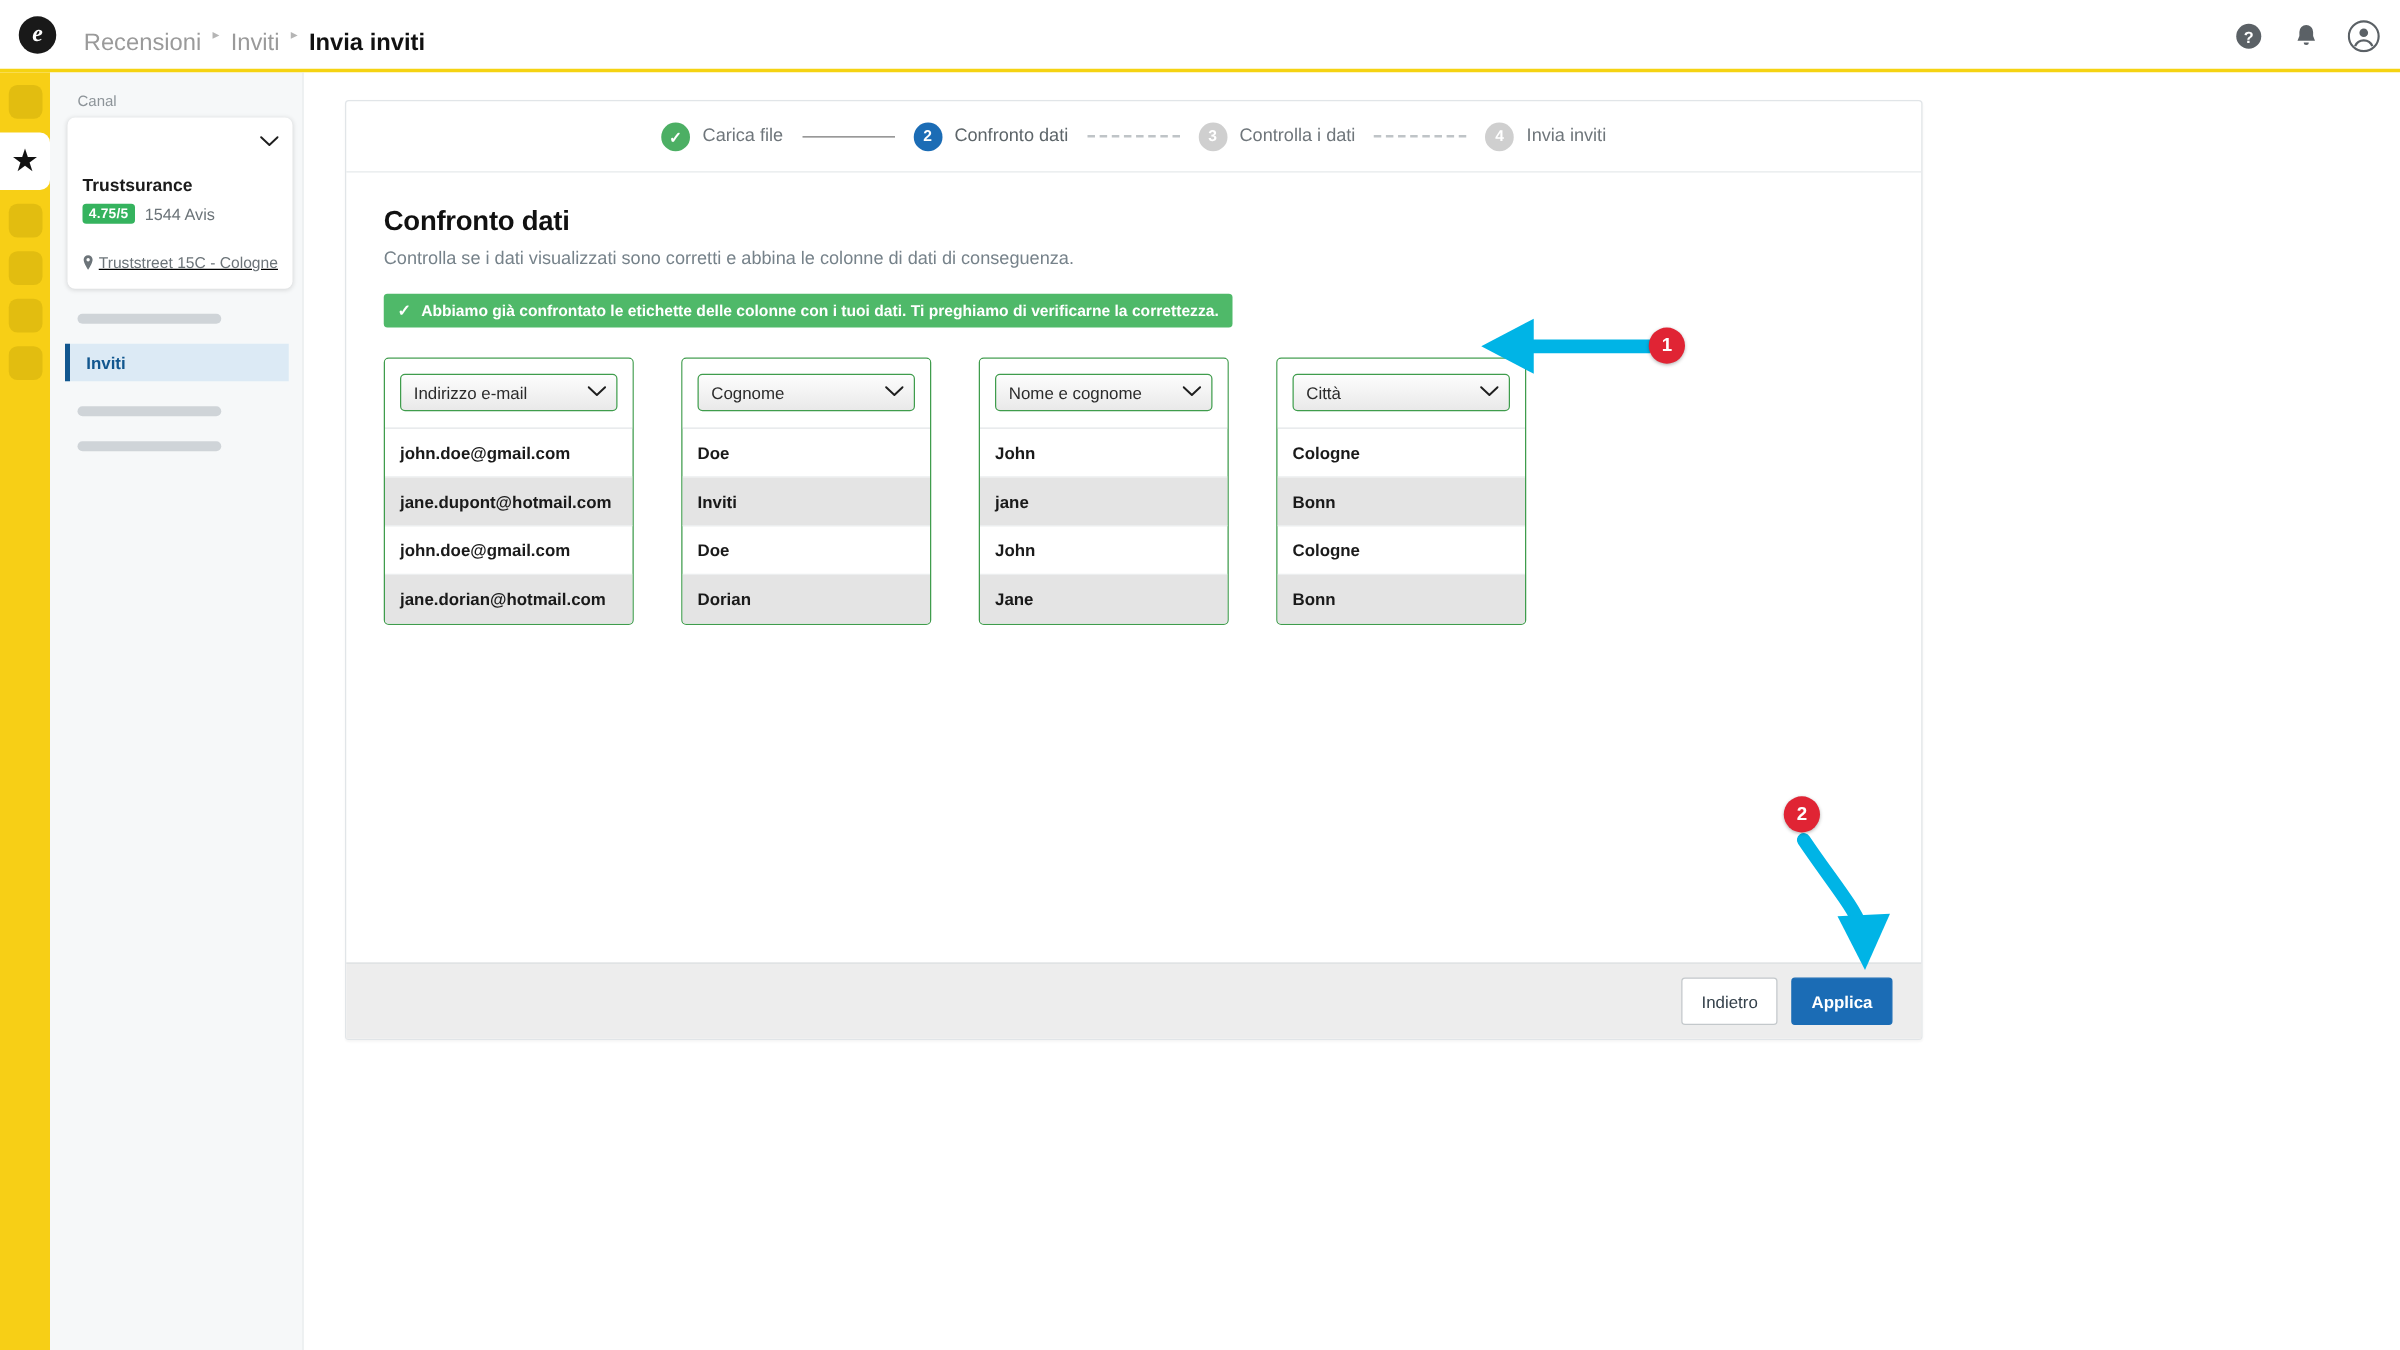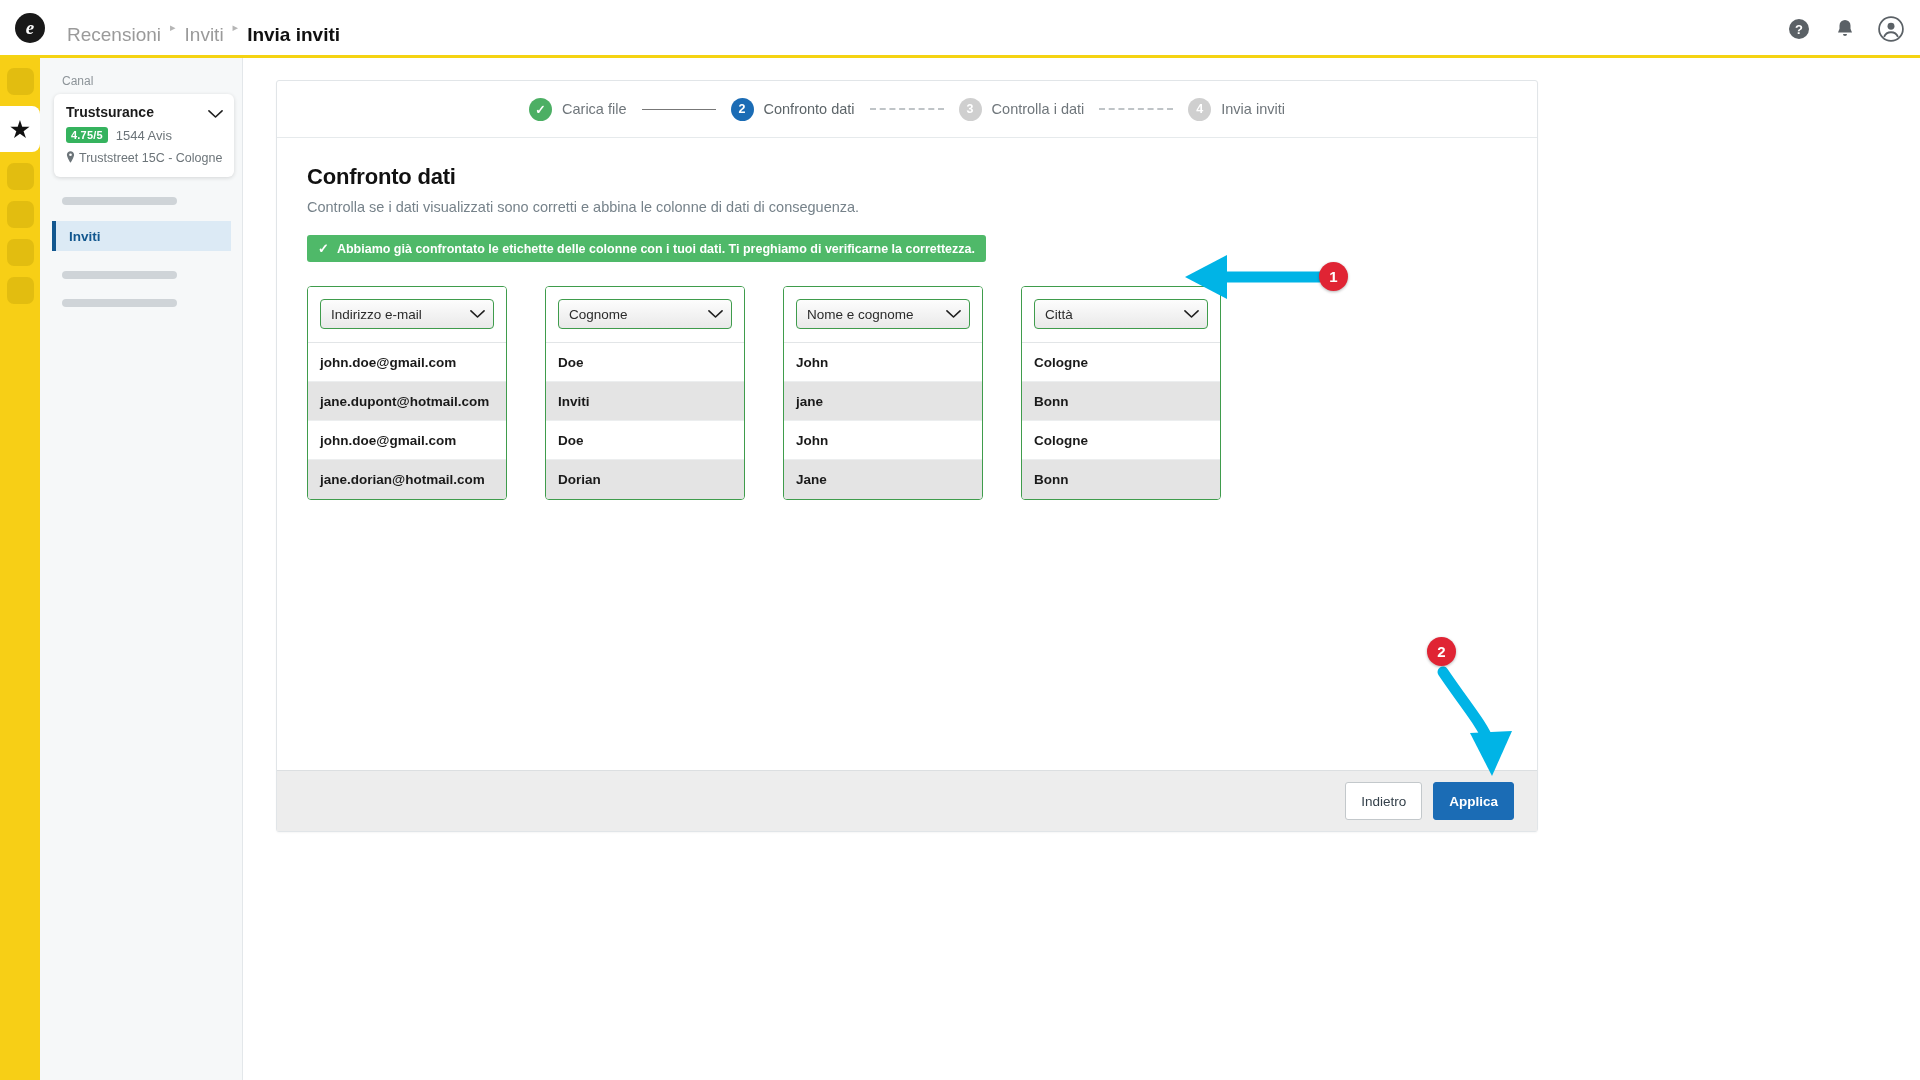--- a/index.html
+++ b/index.html
@@ -55,29 +55,29 @@
     position: absolute; top: 58px; left: 40px; width: 203px; height: 1022px;
     background: #f6f8f9; border-right: 1px solid #e3e7ea;
     padding: 12px 0 0 0;
   }
   .sidebar-label { font-size: 12px; color: #8d9499; margin: 4px 0 6px 22px; }
   .channel-card {
     margin: 0 8px 0 14px; background: #ffffff; border-radius: 6px;
     box-shadow: 0 1px 4px rgba(0,0,0,0.14);
     padding: 10px 10px 10px 12px; position: relative;
   }
-  .channel-name { font-size: 14px; font-weight: bold; color: #1b1b1b; }
+  .channel-name { font-size: 14px; font-weight: bold; color: #1b1b1b; margin-top: 36px; }
   .chevron-sm { position: absolute; right: 11px; top: 11px; }
   .rating-row { display: flex; align-items: center; gap: 8px; margin-top: 7px; }
   .rating-badge {
     background: #35b35e; color: #ffffff; font-size: 11px; font-weight: bold;
     border-radius: 3px; padding: 2px 5px; letter-spacing: .2px;
   }
   .rating-count { font-size: 13px; color: #6c7479; }
-  .address-row { display: flex; align-items: center; gap: 4px; margin-top: 6px; }
+  .address-row { display: flex; align-items: flex-start; gap: 4px; margin-top: 24px; text-decoration: underline; }
   .address-txt { font-size: 12.5px; color: #6c7479; }
 
   .skel { height: 8px; border-radius: 5px; background: #cfd4d8; margin: 20px 0 0 22px; width: 115px; }
   .skel.w2 { width: 115px; }
   .skel.w3 { width: 115px; }
 
   .nav-item-active {
     margin-top: 16px; margin-left: 12px; width: 179px; height: 30px;
     background: #dceaf5; border-left: 4px solid #12578f;
     display: flex; align-items: center; padding-left: 13px;

